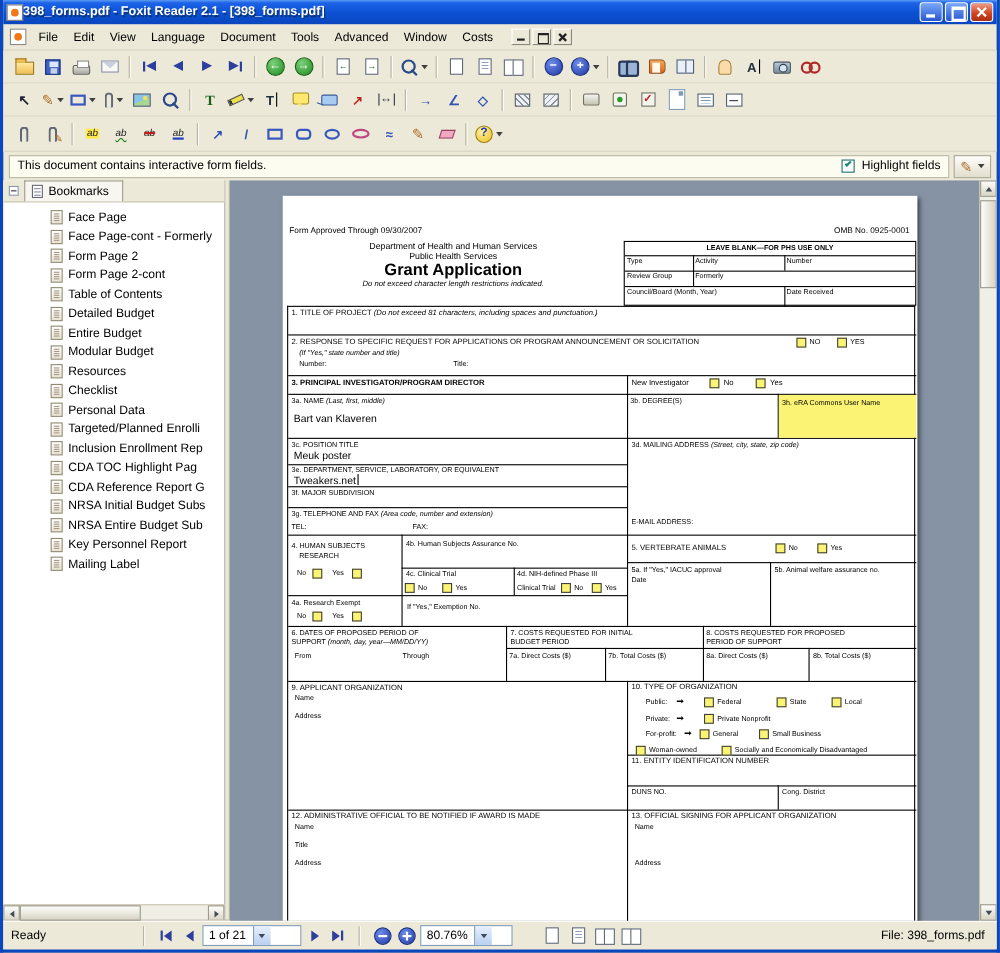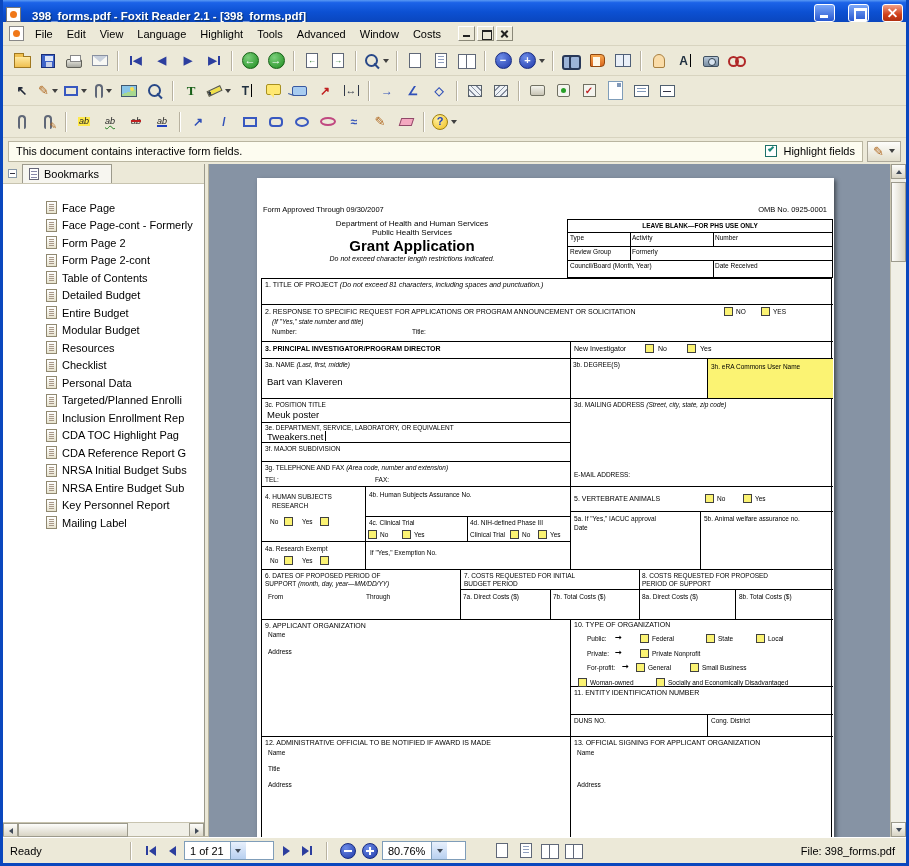--- a/index.html
+++ b/index.html
@@ -1,20 +1,20 @@
 <!DOCTYPE html>
 <html style="--titlebar-blue: #0B50C8; --window-border: #0A47BE; --banner-red: #D05840; --toolbar-face: #ECE9D8; --doc-bg: #8693A4; --field-yellow: #FBF373; --page-white: #FFFFFF; --infobar-bg: #FDFCF0;"><head>
 <meta charset="utf-8">
 <style>
 *{margin:0;padding:0;box-sizing:border-box}
 html,body{width:909px;height:866px;overflow:hidden}
 body{font-family:"Liberation Sans",sans-serif;background:#555}
 .window{position:absolute;inset:0;border:3px solid var(--window-border,#0A47BE);border-top:none;background:var(--toolbar-face,#ECE9D8);display:flex;flex-direction:column}
 
-.titlebar{height:22px;flex:none;background:linear-gradient(180deg,#5A9AF4 0%,#1C63E8 12%,#0C50D2 55%,#0A46BE 100%);display:flex;align-items:flex-end;padding:0 3px;gap:11px}
+.titlebar{height:22px;flex:none;background:linear-gradient(180deg,#5A9AF4 0%,#1C63E8 12%,#0C50D2 55%,#0A46BE 100%);display:flex;align-items:center;padding:0 3px;gap:0}
 .app-icon{width:15px;height:15px;background:#fff;border:1px solid #777;position:relative;flex:none}
 .app-icon::after{content:"";position:absolute;left:3px;top:3px;width:7px;height:7px;border-radius:50%;background:#F07818}
 .titlebar .title{color:#fff;font-weight:bold;font-size:11.5px;text-shadow:1px 1px 1px #083068;flex:1;white-space:nowrap;overflow:hidden}
 .wbtn{width:21px;height:18px;border:1px solid #fff;border-radius:3px;position:relative;flex:none;margin-left:2px}
 .wb-min,.wb-max{background:linear-gradient(#7CA8F8,#2858D0)}
 .wb-close{background:linear-gradient(#F0A088,#D04018 60%,#B03010)}
 .wb-min::before{content:"";position:absolute;width:8px;height:3px;background:#fff;bottom:3px;left:5px}
 .wb-max::before{content:"";position:absolute;width:9px;height:8px;border:2px solid #fff;border-top-width:3px;left:5px;top:3px}
 .wb-close::before,.wb-close::after{content:"";position:absolute;width:11px;height:2px;background:#fff;top:7px;left:4px}
 .wb-close::before{transform:rotate(45deg)}.wb-close::after{transform:rotate(-45deg)}
@@ -124,21 +124,21 @@
 .pencil-btn{width:34px;height:21px;border:1px solid #ACA899;background:linear-gradient(#FDFDFB,#E2DECC);display:inline-flex;align-items:center;justify-content:center;gap:2px}
 
 .content{flex:1;display:flex;min-height:0}
 .sidebar{width:202px;flex:none;background:#fff;border-right:1px solid #9C9A8C;display:flex;flex-direction:column}
 .sb-header{height:20px;flex:none;background:var(--toolbar-face);display:flex;align-items:center;border-bottom:1px solid #C8C4B0}
 .root-toggle{width:9px;height:9px;border:1px solid #8898A8;background:#fff;position:relative;margin:0 5px;flex:none}
 .root-toggle::before{content:"";position:absolute;left:1px;top:3px;width:5px;height:1px;background:#334}
 .bm-tab{display:flex;align-items:center;gap:5px;background:#F7F6F0;border:1px solid #9C9A8C;border-bottom:none;padding:2px 12px 2px 6px;font-size:11px;height:19px}
 .bm-tab-icon{width:10px;height:12px;background:#fff;border:1px solid #667;position:relative;flex:none}
 .bm-tab-icon::before{content:"";position:absolute;left:1px;top:2px;width:6px;height:1px;background:#88A;box-shadow:0 3px #88A,0 6px #88A}
-.bm-tree{flex:1;overflow:hidden;padding-top:15px}
+.bm-tree{flex:1;overflow:hidden;padding-top:5px}
 .bm-item{display:flex;align-items:center;gap:5px;height:17.5px;padding-left:43px;font-size:11px;white-space:nowrap}
 .bm-ico{width:11px;height:13px;background:linear-gradient(#FFFFFF,#E8E4D0);border:1px solid #908870;position:relative;flex:none}
 .bm-ico::before{content:"";position:absolute;top:2px;left:2px;width:5px;height:1px;background:#A89888;box-shadow:0 2px #A89888,0 4px #A89888,0 6px #A89888}
 .sb-hscroll{height:15px;flex:none;background:#F0EFE6;border-top:1px solid #C8C4B0;display:flex;align-items:stretch}
 .hbtn,.sbtn{width:15px;height:15px;flex:none;background:linear-gradient(#FDFDFB,#D8D4C4);border:1px solid #9C9A8C;display:flex;align-items:center;justify-content:center}
 .tri-l{width:0;height:0;border-top:3px solid transparent;border-bottom:3px solid transparent;border-right:4px solid #404A58}
 .tri-r{width:0;height:0;border-top:3px solid transparent;border-bottom:3px solid transparent;border-left:4px solid #404A58}
 .tri-u{width:0;height:0;border-left:3px solid transparent;border-right:3px solid transparent;border-bottom:4px solid #404A58}
 .tri-d{width:0;height:0;border-left:3px solid transparent;border-right:3px solid transparent;border-top:4px solid #404A58}
 .htrack{flex:1;position:relative}
@@ -197,21 +197,21 @@
     <span class="wbtn wb-max"></span>
     <span class="wbtn wb-close"></span>
   </div>
 
   <div class="menubar">
     <span class="foxit-logo"></span>
     <span class="menu-item">File</span>
     <span class="menu-item">Edit</span>
     <span class="menu-item">View</span>
     <span class="menu-item">Language</span>
-    <span class="menu-item">Highlight</span>
+    <span class="menu-item">Document</span>
     <span class="menu-item">Tools</span>
     <span class="menu-item">Advanced</span>
     <span class="menu-item">Window</span>
     <span class="menu-item">Costs</span>
     <span class="mdi-btns">
       <span class="mdib mdi-min"></span>
       <span class="mdib mdi-restore"></span>
       <span class="mdib mdi-close"></span>
     </span>
   </div>

